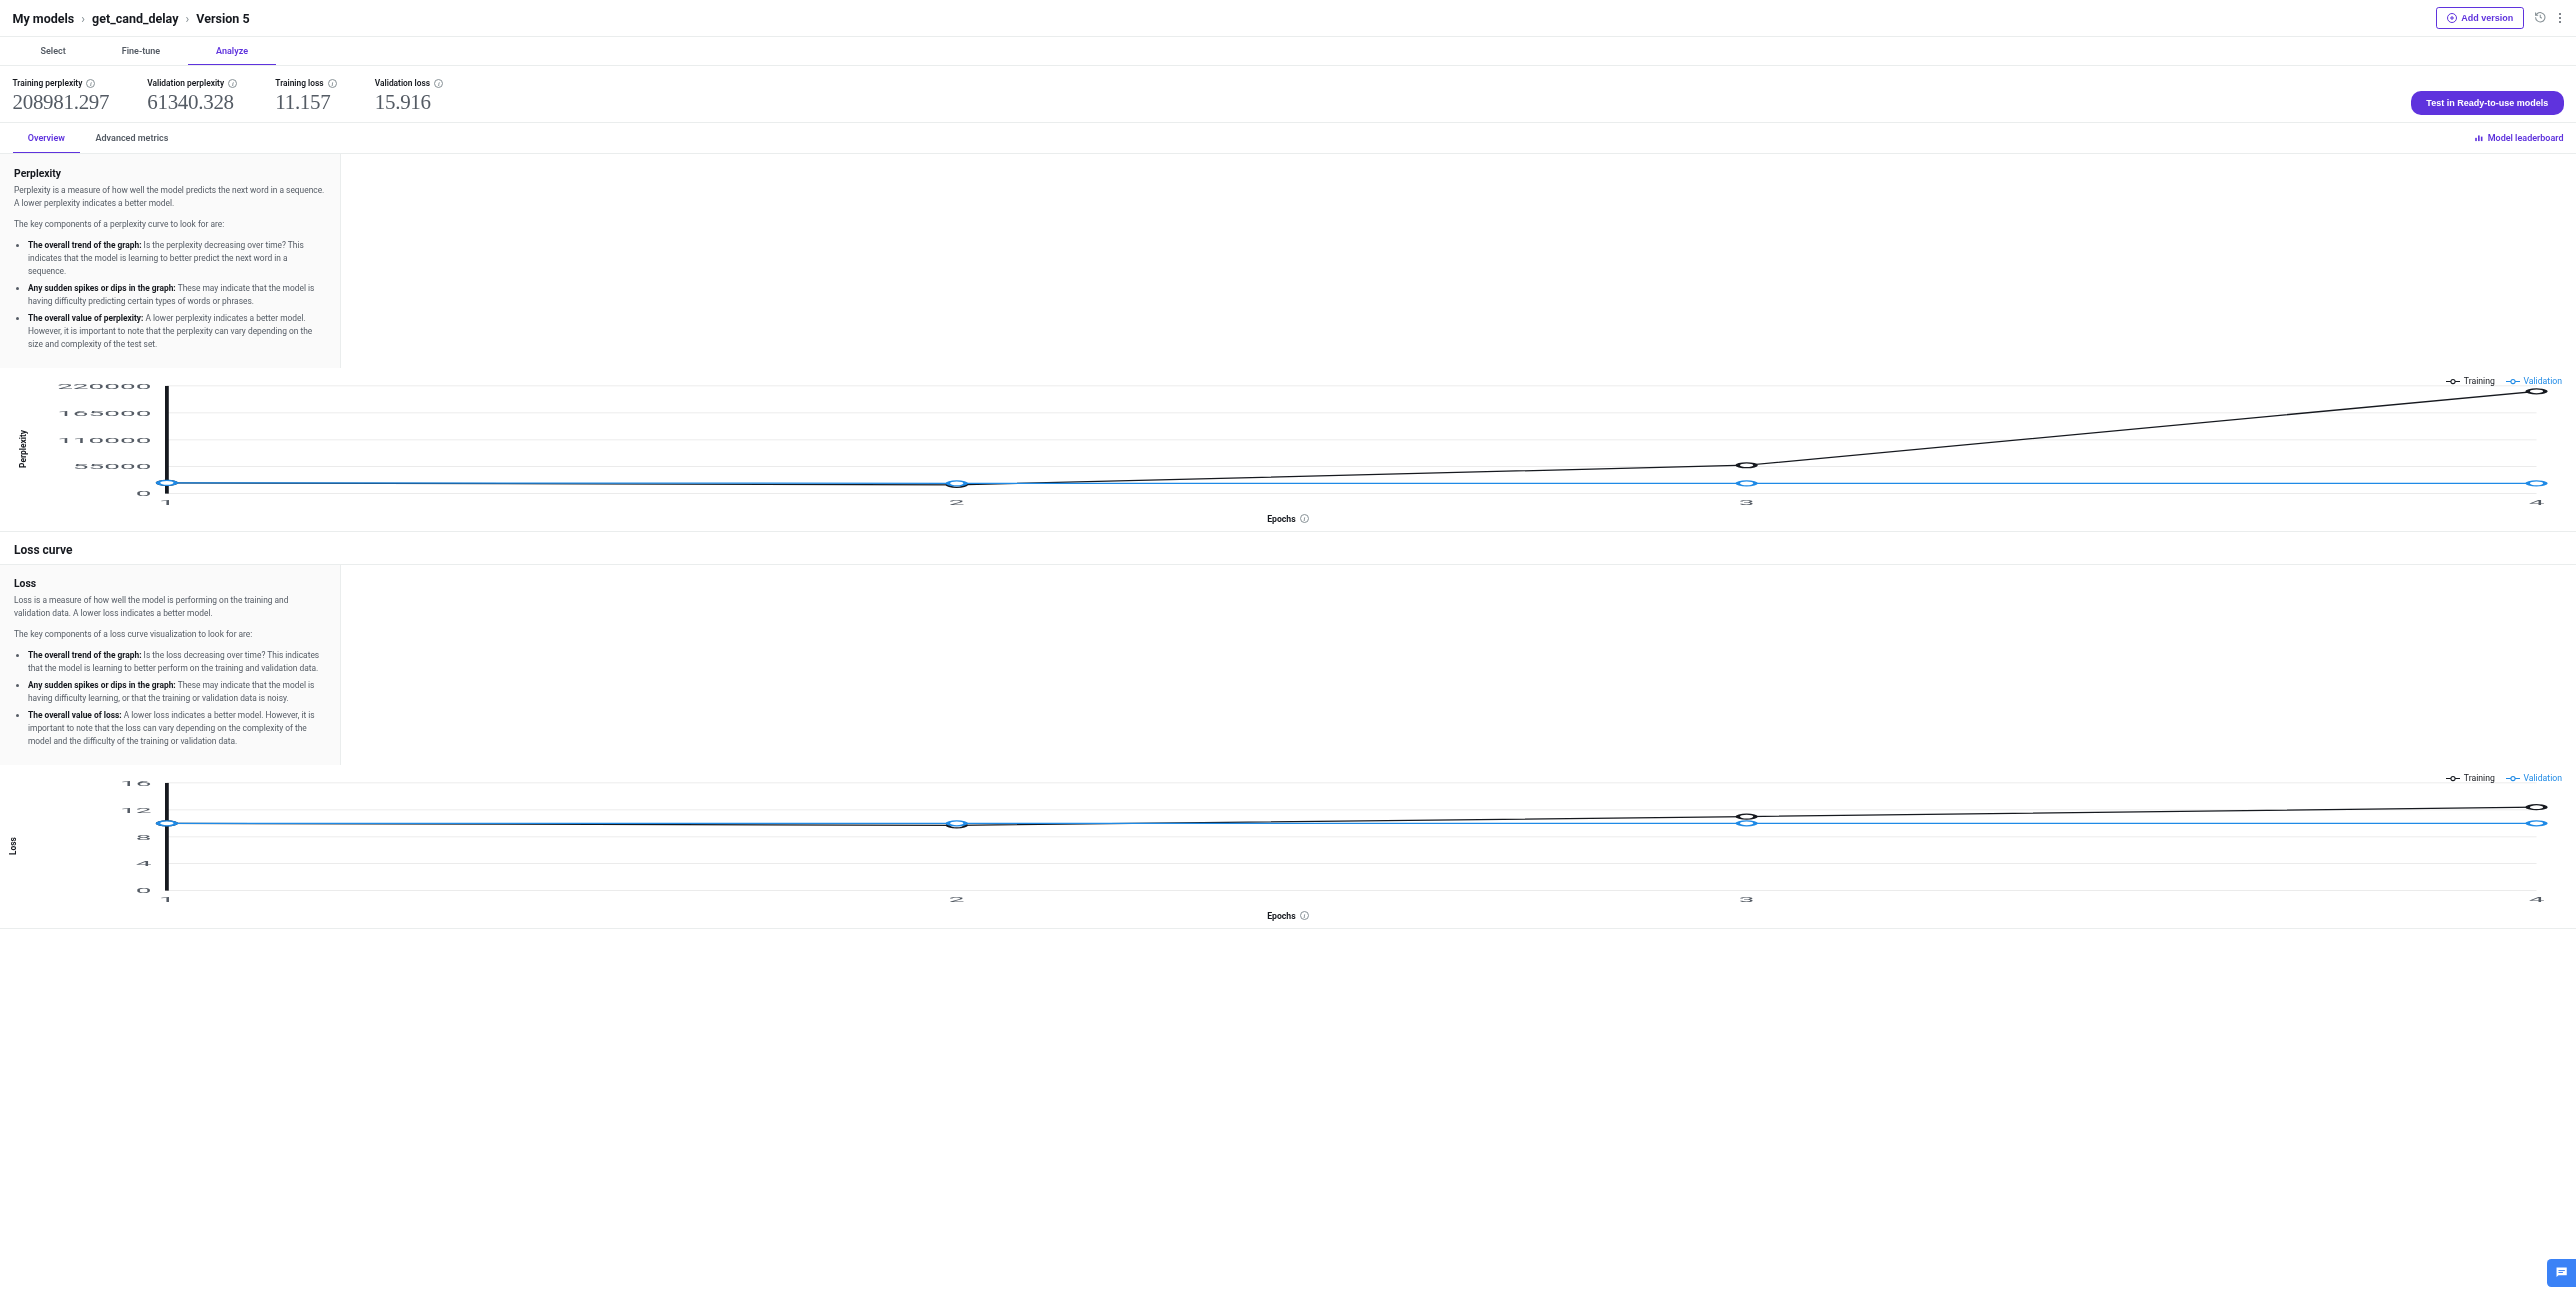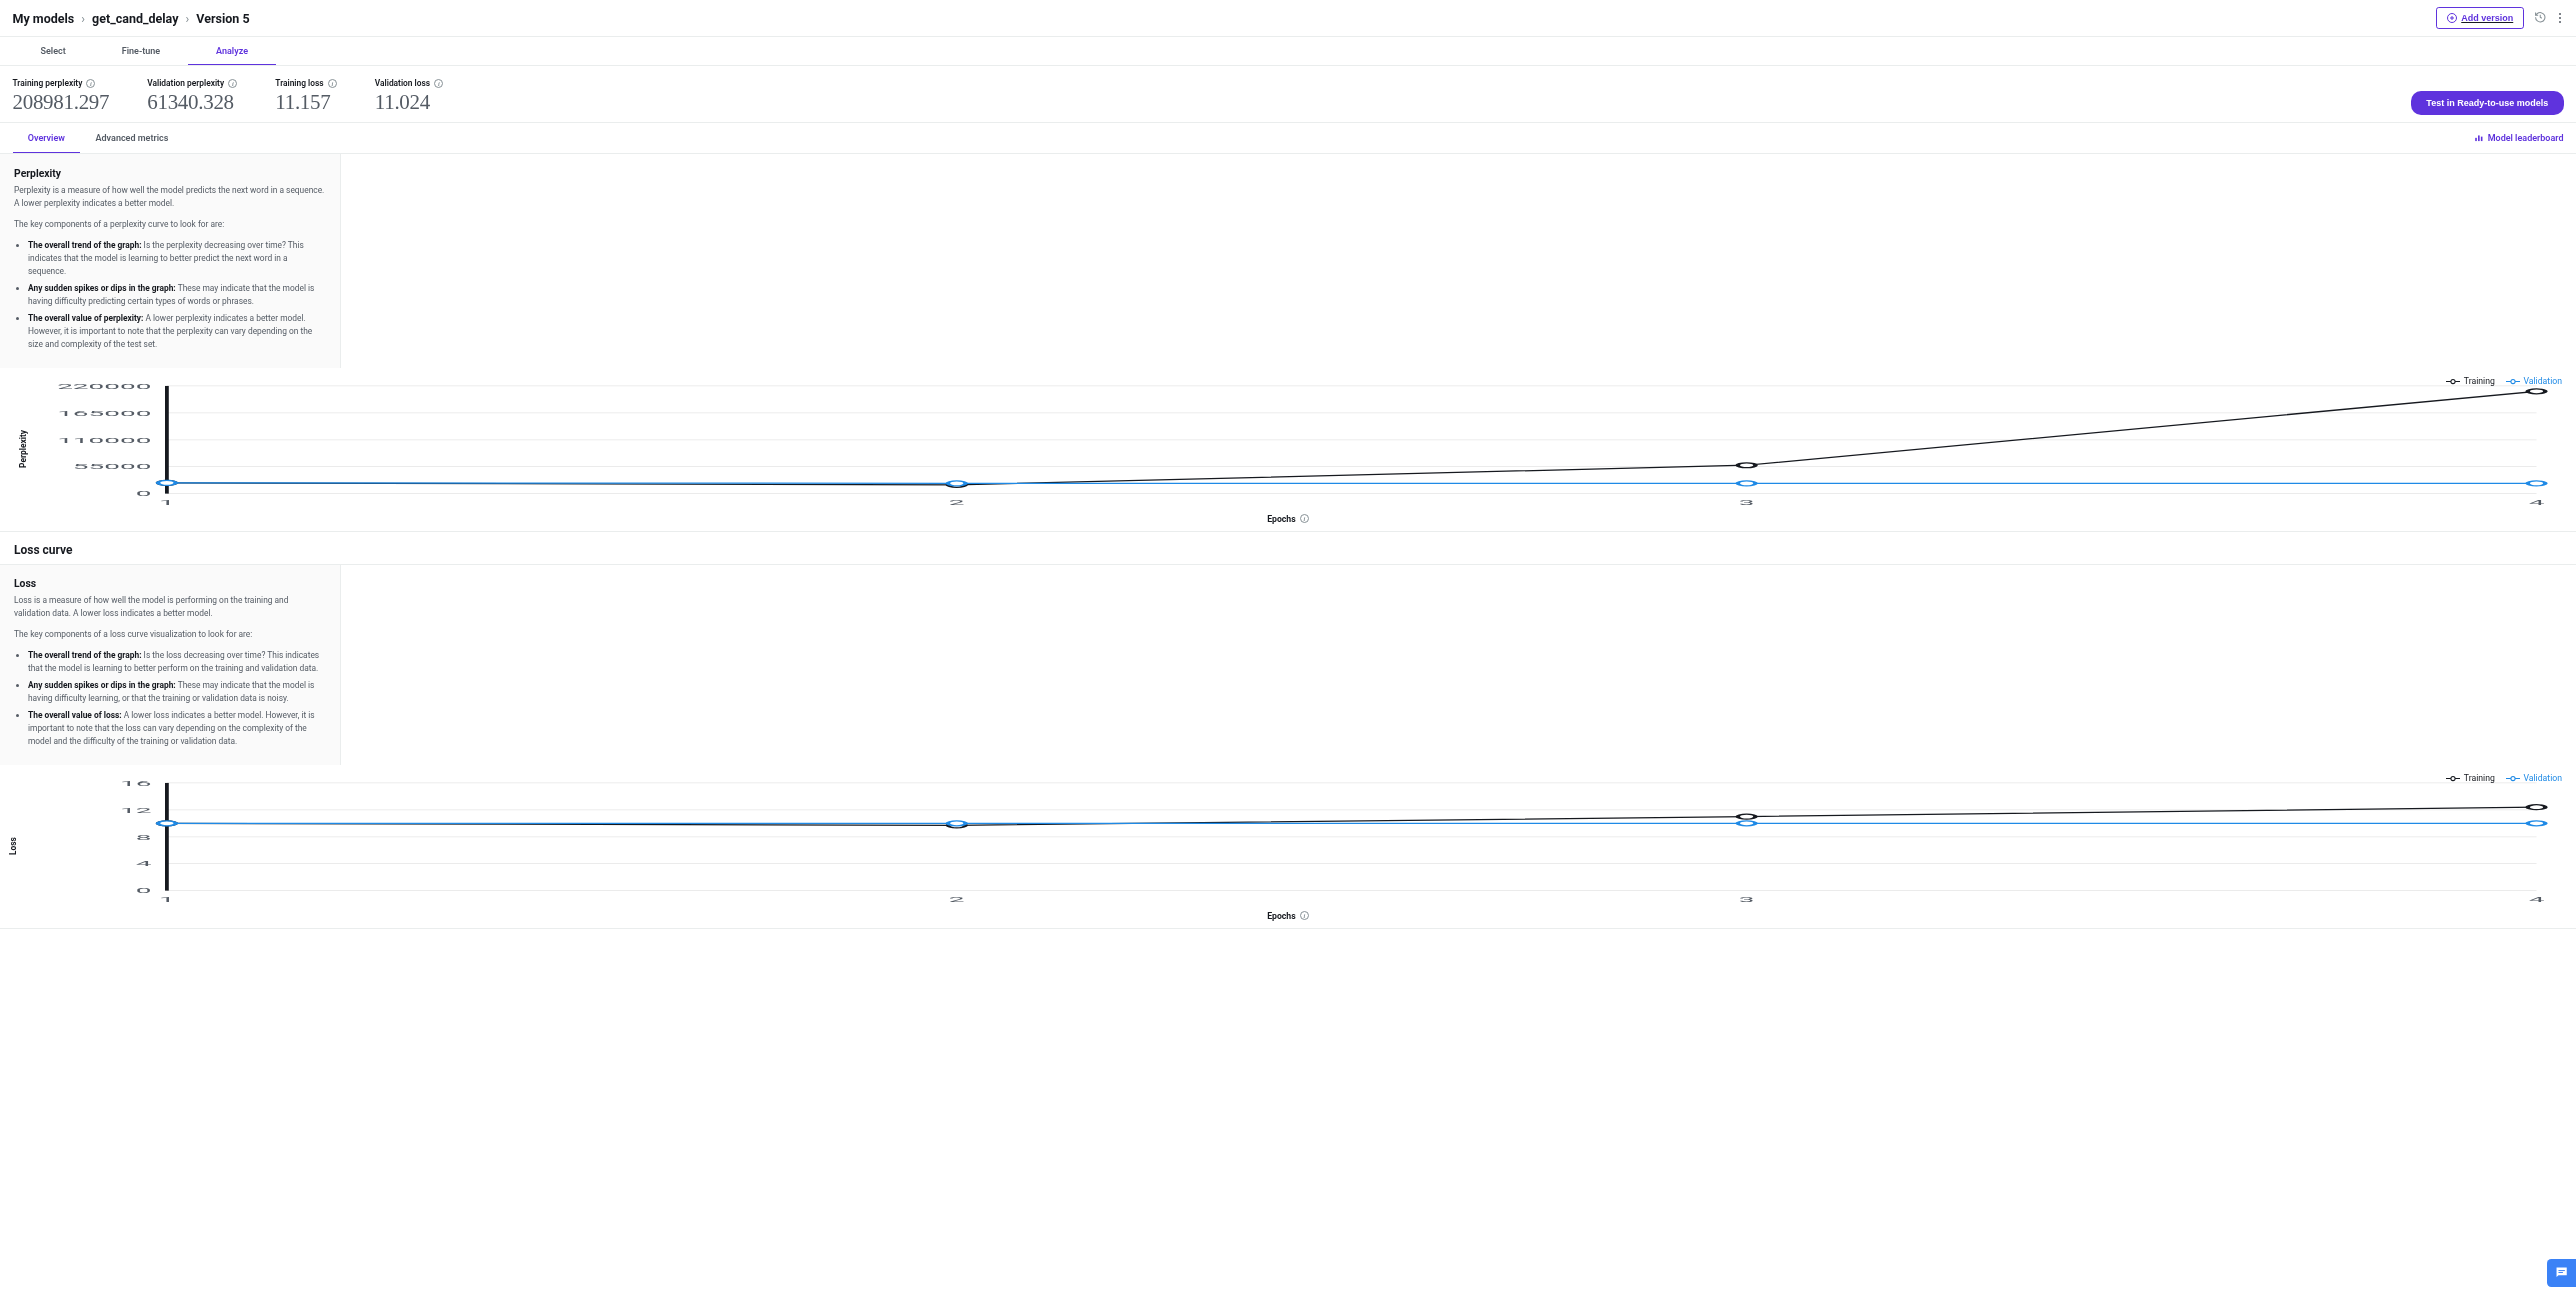--- a/index.html
+++ b/index.html
@@ -1,21 +1,21 @@
 <!DOCTYPE html>
 <html style="font-size:11px"><head>
 <meta charset="utf-8">
 <style>
   * { box-sizing: border-box; margin: 0; padding: 0; }
   body { font-family: -apple-system, BlinkMacSystemFont, "Segoe UI", Roboto, Helvetica, Arial, sans-serif; color: #16191f; background: #fff; font-size: 9px; overflow-x:hidden; }
   .topbar { display:flex; align-items:center; justify-content:space-between; padding:7px 12.5px; border-bottom:0.7px solid #eaeded; }
   .breadcrumb { display:flex; align-items:center; gap:7px; font-size:12.5px; font-weight:700; }
   .breadcrumb .sep { color:#879196; font-weight:400; }
   .breadcrumb .crumb-link { font-weight:700; color:#16191f; }
-  .top-actions { display:flex; align-items:center; gap:9.7px;text-decoration:underline; }
+  .top-actions { display:flex; align-items:center; gap:9.7px; }
   .btn-outline { border:0.7px solid #5f33dd; color:#5f33dd; background:#fff; border-radius:2.8px; padding:4.9px 9.7px; font-weight:700; font-size:9px; display:inline-flex; align-items:center; gap:4.2px; cursor:pointer; }
   .icon-circle-plus { width:10.4px; height:10.4px; border:1px solid #5f33dd; border-radius:50%; position:relative; display:inline-block; }
   .icon-circle-plus::before, .icon-circle-plus::after { content:""; position:absolute; background:#5f33dd; }
   .icon-circle-plus::before { left:2.1px; right:2.1px; top:50%; height:1px; transform:translateY(-50%);}
   .icon-circle-plus::after  { top:2.1px; bottom:2.1px; left:50%; width:1px; transform:translateX(-50%);}
   .icon-history { width:12.5px; height:12.5px; color:#879196; }
   .icon-dots { display:flex; flex-direction:column; gap:2.1px; padding:2.8px; cursor:pointer;}
   .icon-dots span { width:2.1px; height:2.1px; background:#545b64; border-radius:50%; }
 
   .tabs-row { display:flex; border-bottom:0.7px solid #eaeded; padding:0 12.5px; }
@@ -115,21 +115,21 @@
           <span>Training loss</span>
           <span class="info-i">i</span>
         </div>
       <div class="metric-value">11.157</div>
     </div>
     <div>
       <div class="metric-label">
           <span>Validation loss</span>
           <span class="info-i">i</span>
         </div>
-      <div class="metric-value">11.024</div>
+      <div class="metric-value">15.916</div>
     </div>
   </div>
   <button class="btn-primary">Test in Ready-to-use models</button>
 </div>
 
 <div class="subtabs-row">
   <div class="subtab active">Overview</div>
   <div class="subtab">Advanced metrics</div>
   <div class="leaderboard-link">
     <svg viewBox="0 0 24 24" fill="#5f33dd">

